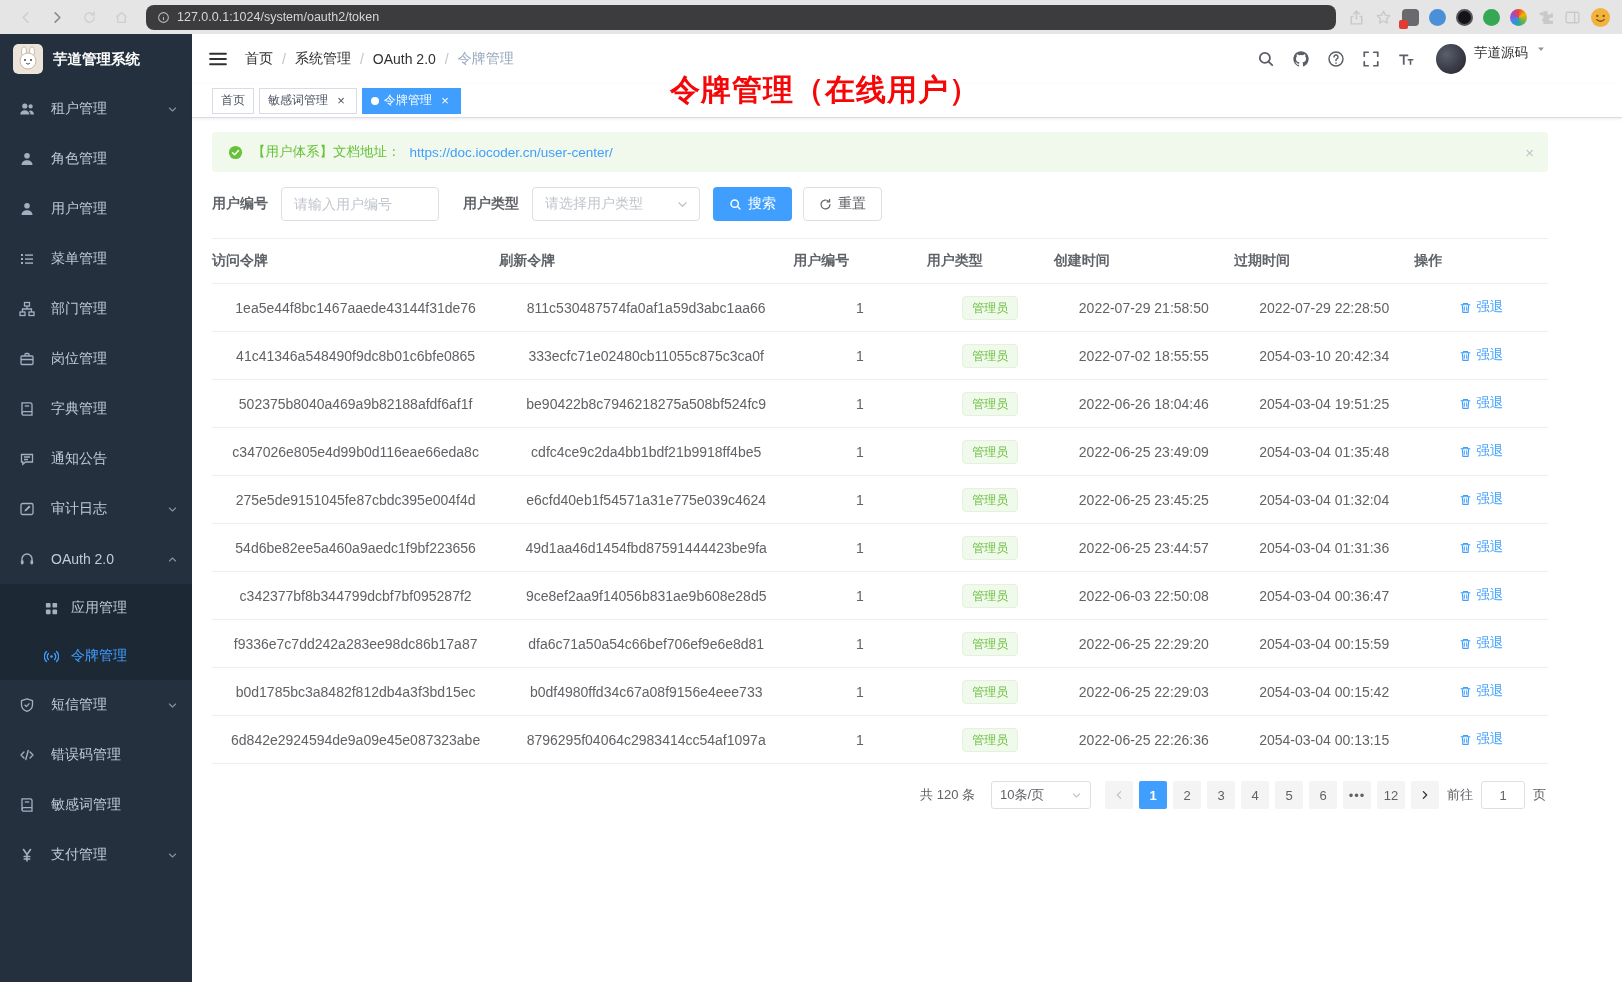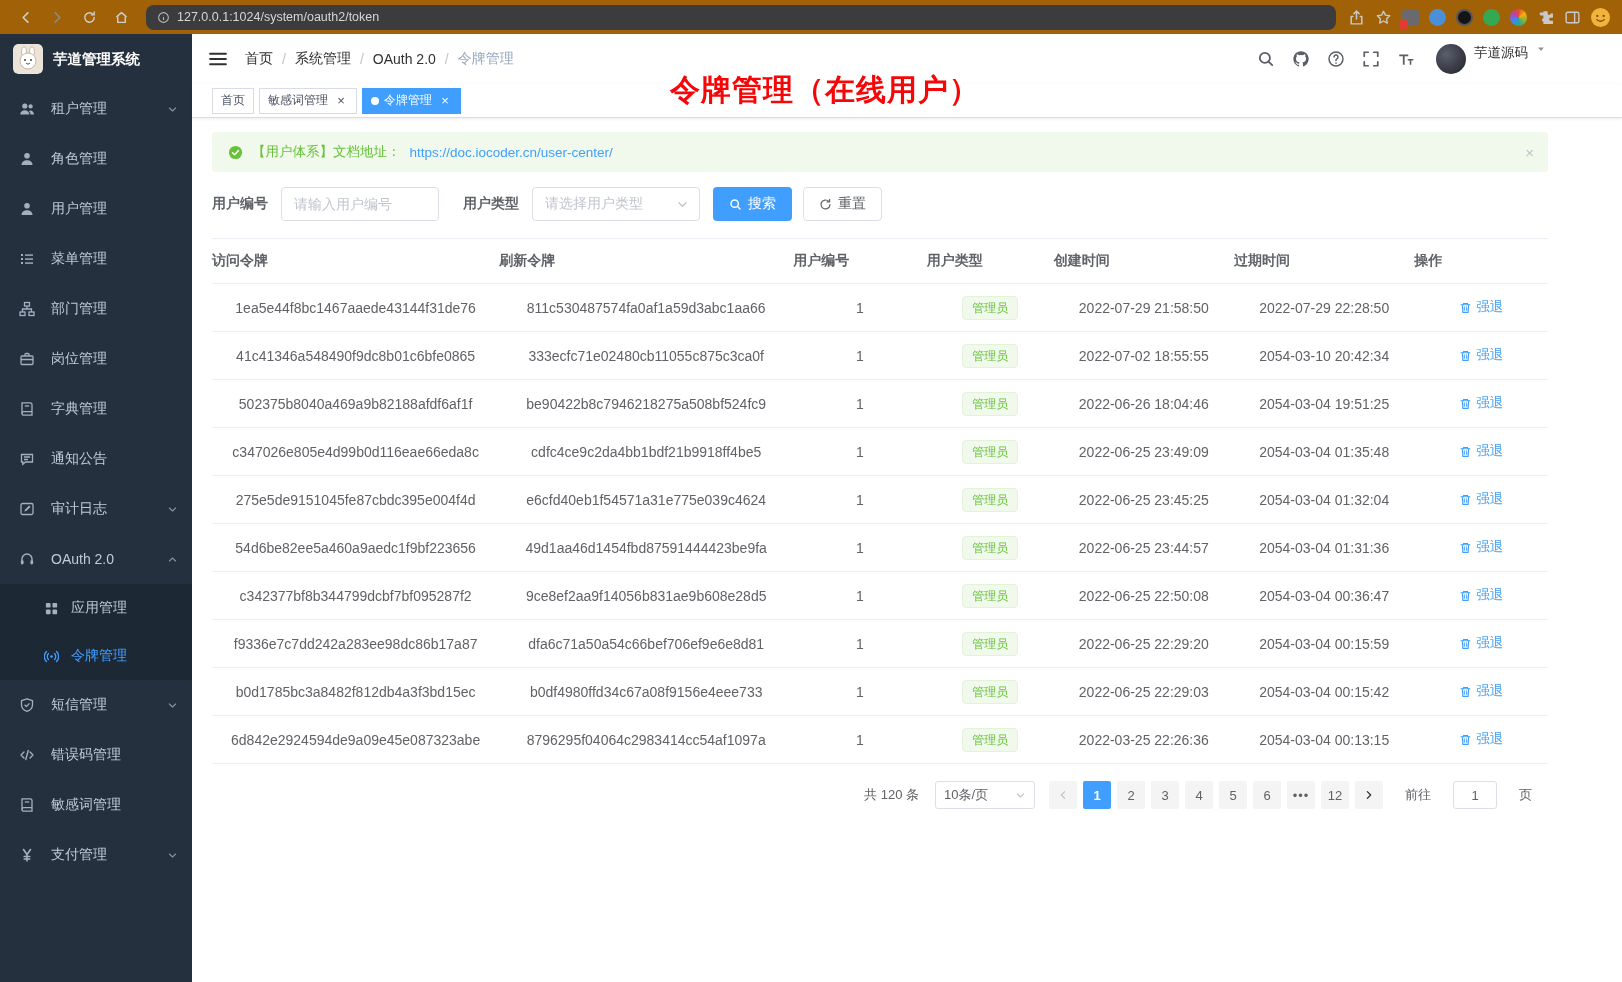--- a/index.html
+++ b/index.html
@@ -4,21 +4,21 @@
 <style>
   *{box-sizing:border-box;margin:0;padding:0;font-family:"Liberation Sans","DejaVu Sans",sans-serif}
   body{background:#fff;overflow:hidden}
   .screen{width:1622px;height:982px;display:flex;flex-direction:column;background:#fff;overflow:hidden}
   .icon{display:inline-flex;width:16px;height:16px;flex:none}
   .icon svg{width:100%;height:100%;display:block}
   .icon.sm{width:13px;height:13px}
   .icon.xs{width:13px;height:13px}
 
   
-  .browser-bar{height:34px;background:#a16207;display:flex;align-items:center;padding:0 12px;flex:none;color:#c9c9cb}
+  .browser-bar{height:34px;background:#e5e5e5;display:flex;align-items:center;padding:0 12px;flex:none;color:#c9c9cb}
   .b-left{display:flex;align-items:center;gap:6px}
   .nav-ico{width:26px;height:26px;border-radius:6px;display:flex;align-items:center;justify-content:center;color:#cfcfd2;cursor:pointer}
   .nav-ico .icon{width:15px;height:15px}
   .nav-ico.dim{color:#8a8a8e}
   .urlbar{flex:1;height:25px;margin:0 12px;background:#3c3c3f;border-radius:8px;display:flex;align-items:center;gap:7px;padding:0 11px;color:#d6d6d8;font-size:12.5px;cursor:text}
   .urlbar .icon{width:13px;height:13px;color:#b9b9bc}
   .b-right{display:flex;align-items:center;gap:10px}
   .b-right .tool-ico{width:17px;height:17px;color:#c9c9cb;cursor:pointer}
   .ext{width:17px;height:17px;border-radius:50%;position:relative;flex:none;cursor:pointer}
   .ext.badged::after{content:"";position:absolute;left:-3px;bottom:-3px;width:9px;height:9px;background:#e03c31;border-radius:2px}
@@ -99,21 +99,21 @@
   .pagination{display:flex;align-items:center;justify-content:flex-end;margin-top:17px;gap:6px;font-size:13px;color:#606266}
   .pg-total{margin-right:10px;white-space:nowrap}
   .pg-size{width:100px;height:28px;border:1px solid #dcdfe6;border-radius:3px;display:flex;align-items:center;justify-content:space-between;padding:0 8px;cursor:pointer;margin-right:8px;white-space:nowrap}
   .pg-size .icon{width:11px;height:11px;color:#c0c4cc}
   .pg-btn{min-width:28px;height:28px;border:none;background:#f4f4f5;border-radius:2px;font-size:13px;color:#606266;cursor:pointer;display:inline-flex;align-items:center;justify-content:center;padding:0 4px}
   .pg-btn svg{width:12px;height:12px}
   .pg-btn.active{background:#409eff;color:#fff;font-weight:bold}
   .pg-btn.pg-arrow{color:#303133}
   .pg-btn.pg-arrow.disabled{color:#c0c4cc;cursor:default}
   .pg-btn.more{letter-spacing:1px}
-  .pg-goto-label{margin:0 16px;white-space:nowrap}
+  .pg-goto-label{margin:0 2px;white-space:nowrap}
   .pg-input{width:44px;height:28px;border:1px solid #dcdfe6;border-radius:3px;text-align:center;font-size:13px;color:#606266;outline:none}
 </style>
 </head>
 <body>
 
 <div class="screen">
 
   <div class="browser-bar">
     <div class="b-left">
       <span class="nav-ico">
@@ -630,21 +630,21 @@
                       </svg>
                     </span>
                     <span>强退</span>
                   </a></td>
               </tr>
               <tr>
                 <td>c342377bf8b344799dcbf7bf095287f2</td>
                 <td>9ce8ef2aa9f14056b831ae9b608e28d5</td>
                 <td>1</td>
                 <td><span class="badge-success">管理员</span></td>
-                <td>2022-06-25 22:50:08</td>
+                <td>2022-06-03 22:50:08</td>
                 <td>2054-03-04 00:36:47</td>
                 <td><a class="action-link">
                     <span class="icon xs">
                       <svg viewBox="0 0 16 16" fill="none" stroke="currentColor" stroke-width="1.3" stroke-linecap="round">
                         <path d="M2.5 4.5h11M5.5 4.5V3h5v1.5M4 4.5 4.8 14h6.4l.8-9.5M6.5 7v4.5M9.5 7v4.5"></path>
                       </svg>
                     </span>
                     <span>强退</span>
                   </a></td>
               </tr>
@@ -678,21 +678,21 @@
                       </svg>
                     </span>
                     <span>强退</span>
                   </a></td>
               </tr>
               <tr>
                 <td>6d842e2924594de9a09e45e087323abe</td>
                 <td>8796295f04064c2983414cc54af1097a</td>
                 <td>1</td>
                 <td><span class="badge-success">管理员</span></td>
-                <td>2022-03-25 22:26:36</td>
+                <td>2022-06-25 22:26:36</td>
                 <td>2054-03-04 00:13:15</td>
                 <td><a class="action-link">
                     <span class="icon xs">
                       <svg viewBox="0 0 16 16" fill="none" stroke="currentColor" stroke-width="1.3" stroke-linecap="round">
                         <path d="M2.5 4.5h11M5.5 4.5V3h5v1.5M4 4.5 4.8 14h6.4l.8-9.5M6.5 7v4.5M9.5 7v4.5"></path>
                       </svg>
                     </span>
                     <span>强退</span>
                   </a></td>
               </tr>

